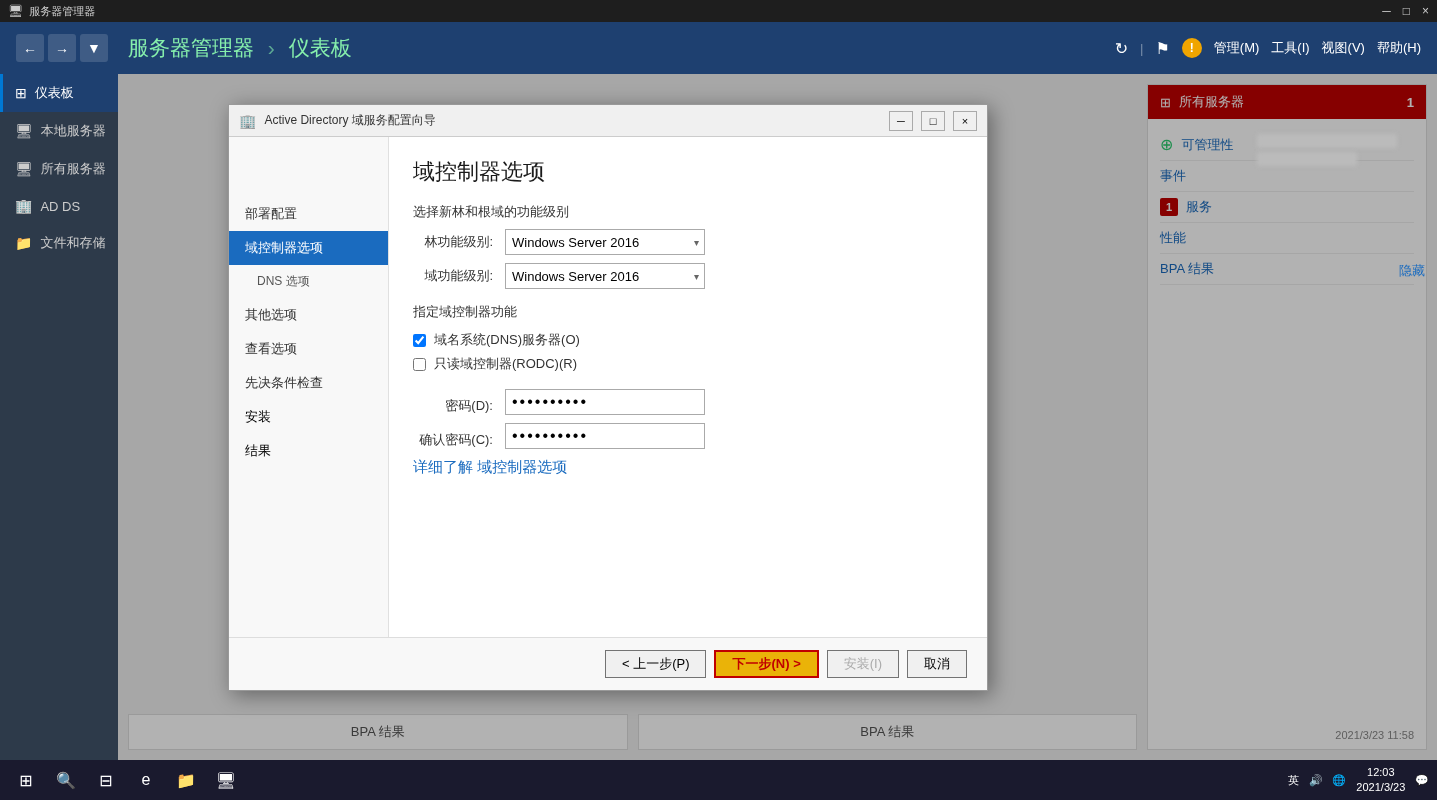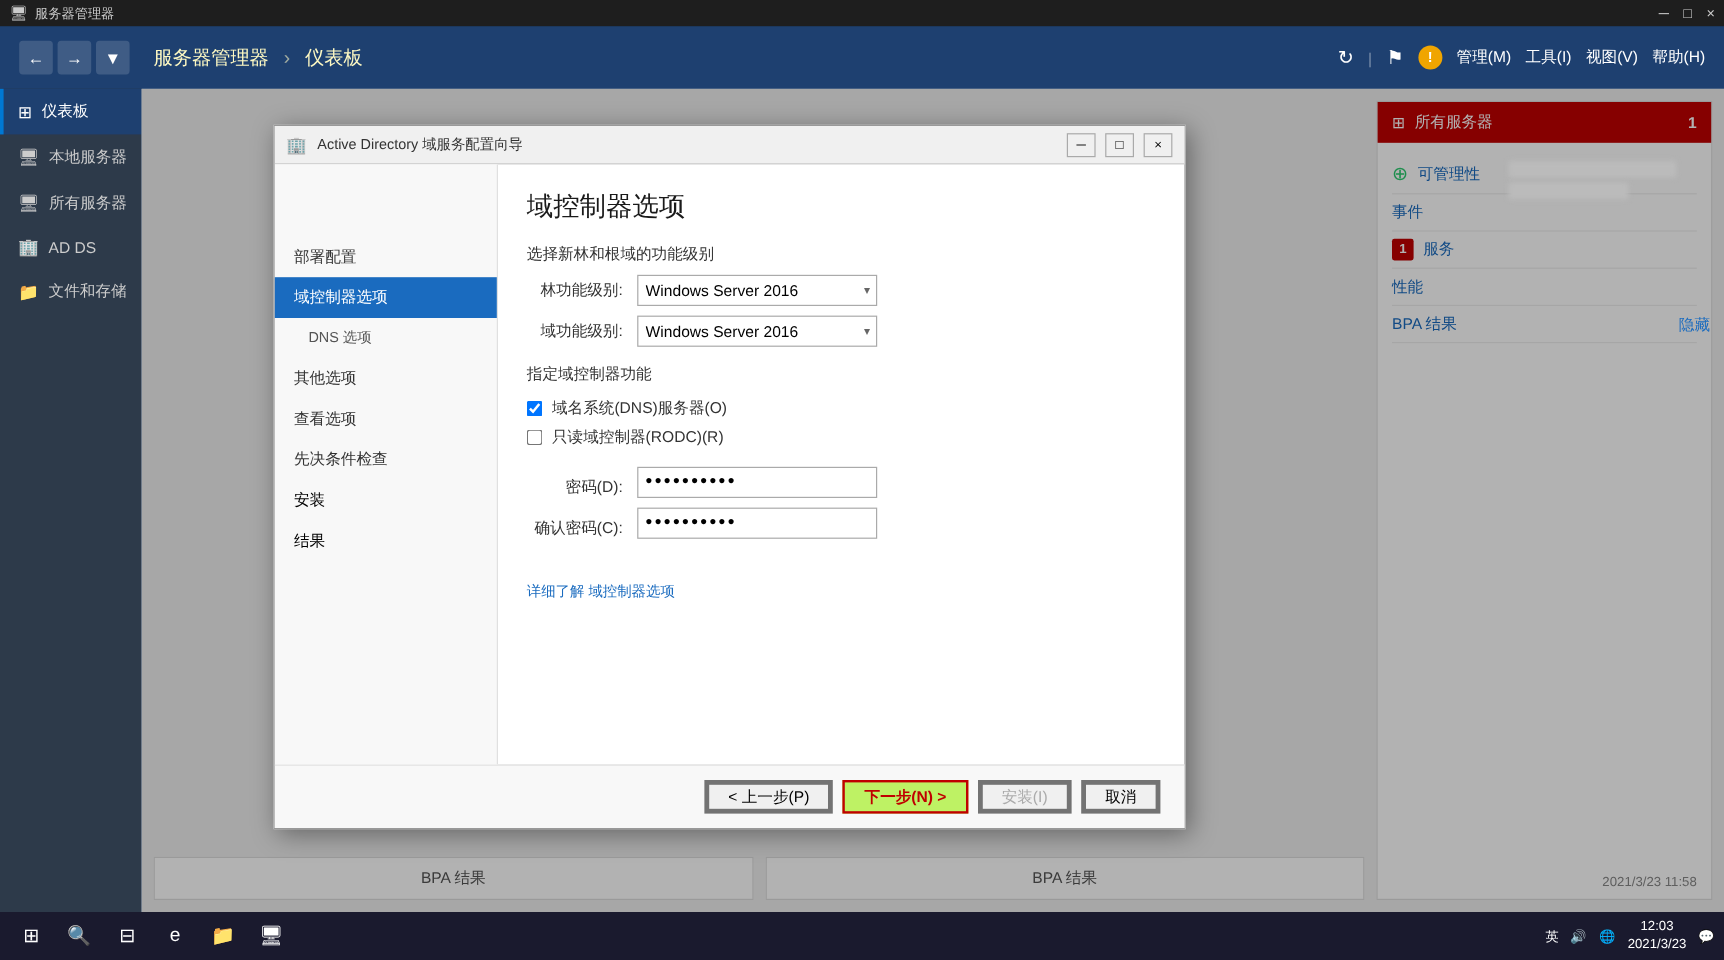--- a/index.html
+++ b/index.html
@@ -40,23 +40,23 @@
       width: 28px; height: 28px;
       background: rgba(255,255,255,0.15);
       border: none;
       border-radius: 3px;
       color: white;
       font-size: 14px;
       cursor: pointer;
       display: flex; align-items: center; justify-content: center;
     }
     .toolbar-title {
-      font-size: 16px;
+      font-size: 21px;
       font-weight: 300;
-      color: #fef9c3;
+      color: #86efac;
     }
     .toolbar-title .separator { margin: 0 8px; opacity: 0.6; }
     .toolbar-right {
       margin-left: auto;
       display: flex;
       align-items: center;
       gap: 12px;
       color: white;
       font-size: 13px;
     }
@@ -230,21 +230,21 @@
       font-size: 11px;
     }
 
     .dialog-body {
       display: flex;
       min-height: 500px;
     }
 
     
     .dialog-nav {
-      width: 186px;
+      width: 160px;
       background: #f8f8f8;
       border-right: 1px solid #e0e0e0;
       padding: 60px 0 0 0;
     }
     .dialog-nav-item {
       padding: 8px 16px;
       font-size: 13px;
       color: #333;
       cursor: pointer;
     }
@@ -347,48 +347,48 @@
     .password-input {
       width: 200px;
       height: 26px;
       border: 1px solid #aaa;
       padding: 0 6px;
       font-size: 16px;
       letter-spacing: 2px;
     }
 
     .dialog-link {
-      margin-top: 36px;
-      font-size: 12px;
+      margin-top: 9px;
+      font-size: 15px;
     }
     .dialog-link a {
       color: #1a6bbf;
       text-decoration: none;
     }
 
     
     .dialog-footer {
       border-top: 1px solid #ddd;
       padding: 12px 20px;
       display: flex;
       justify-content: flex-end;
       gap: 8px;
       background: #f8f8f8;
     }
     .btn {
       height: 28px;
       padding: 0 16px;
-      border: 4px solid #737373;
+      border: 1px solid #737373;
       background: #f0f0f0;
       font-size: 13px;
       cursor: pointer;
       font-family: 'Microsoft YaHei', sans-serif;
     }
     .btn-primary {
-      background: #bef264;
+      background: #eab308;
       border: 2px solid #c00000;
       color: #c00000;
       font-weight: bold;
     }
     .btn-disabled { color: #aaa; cursor: default; }
 
     .hide-link {
       position: absolute;
       right: 12px;
       top: 188px;

